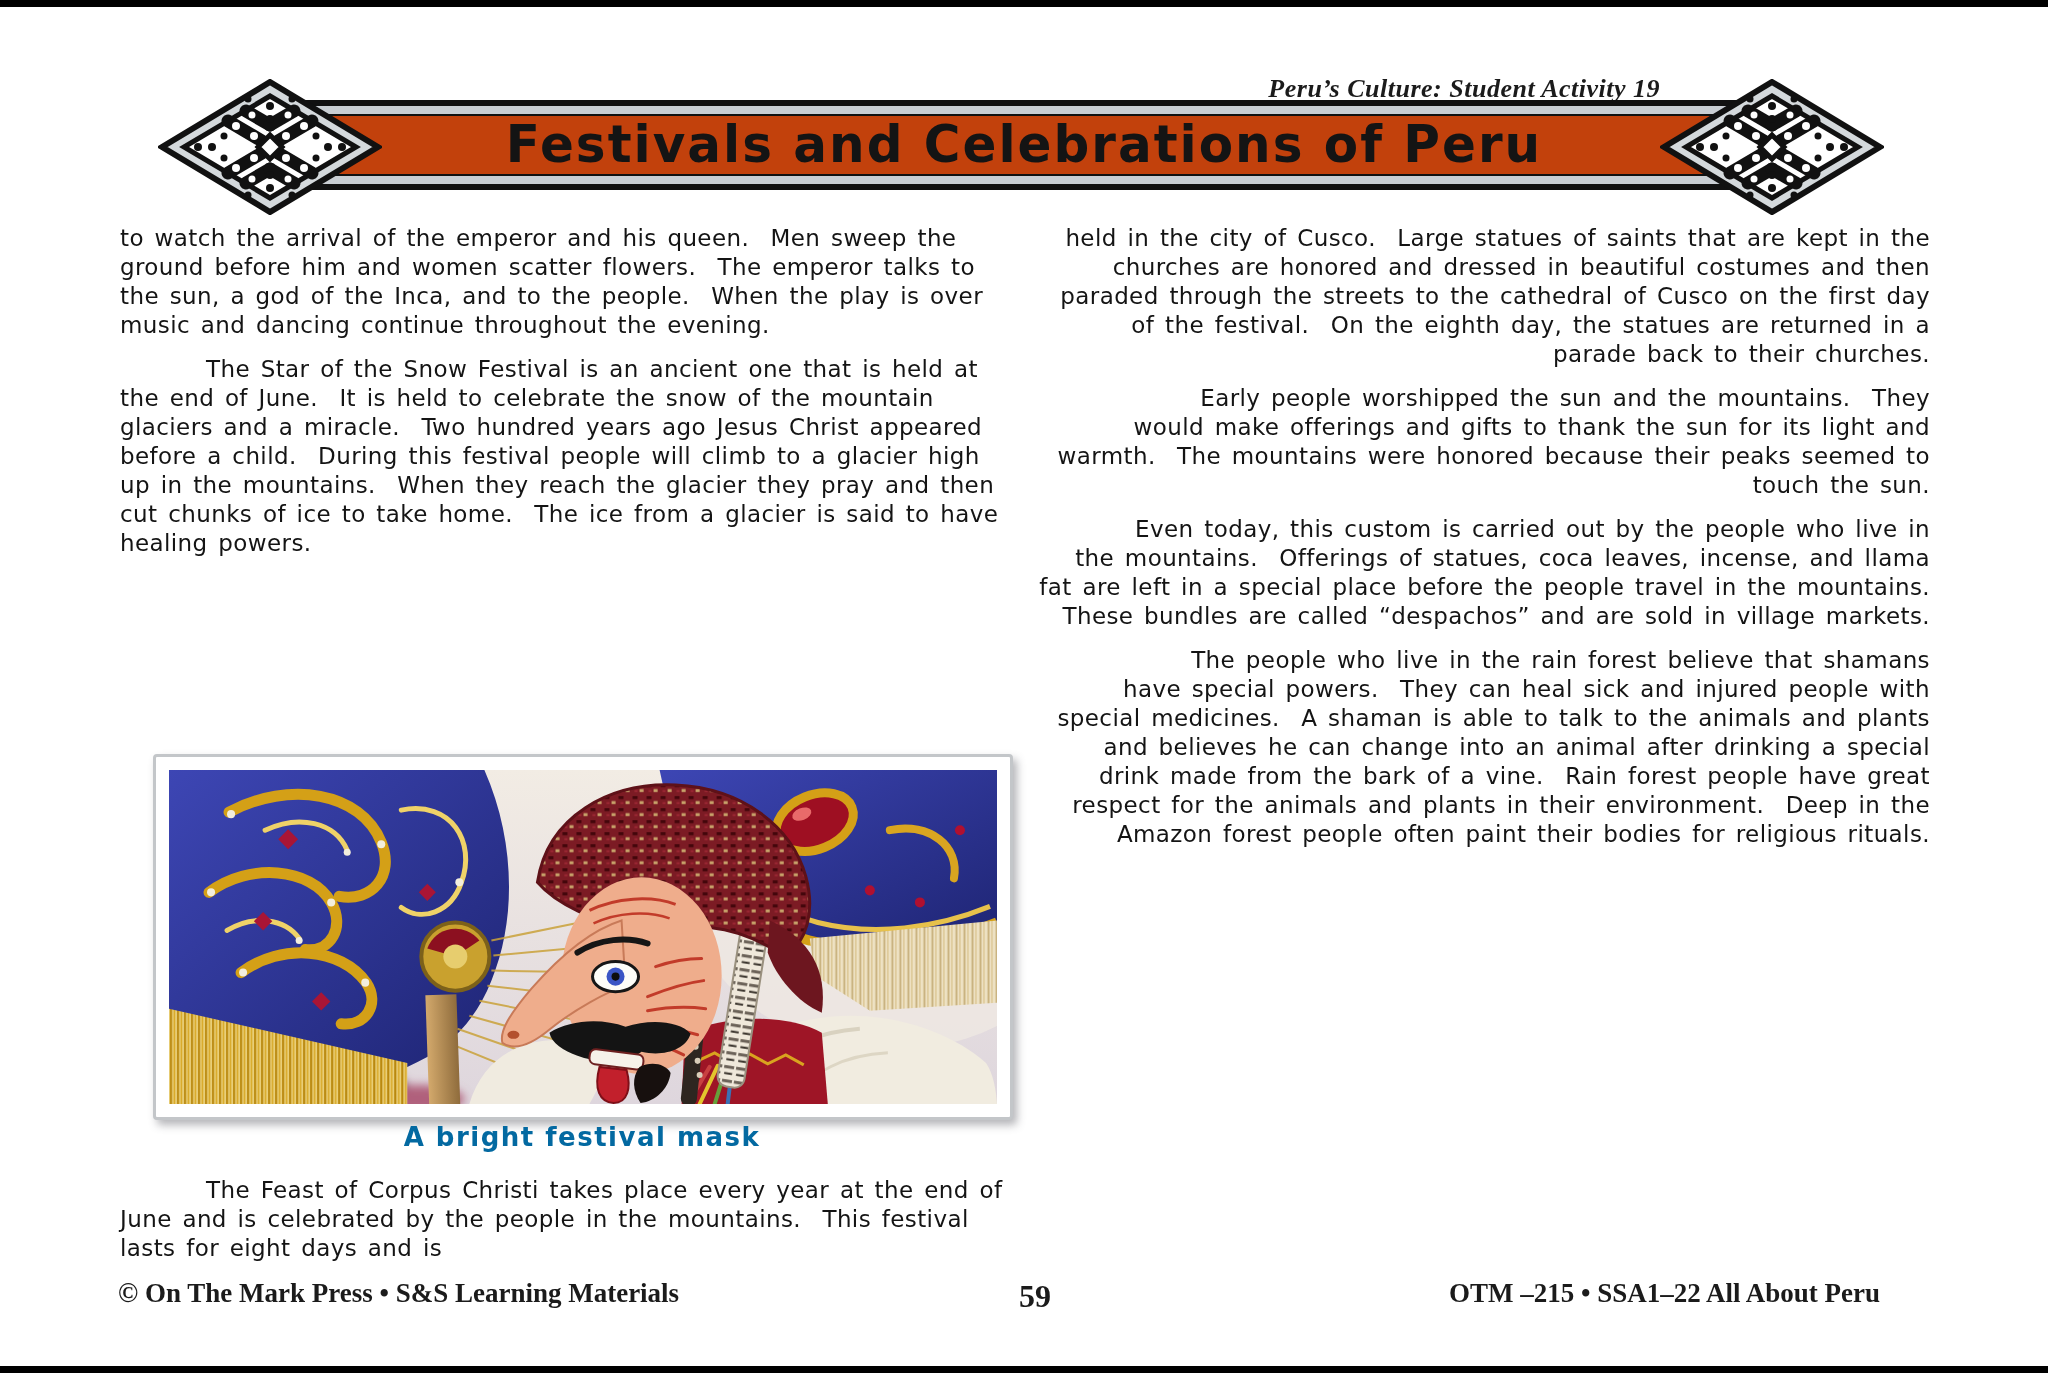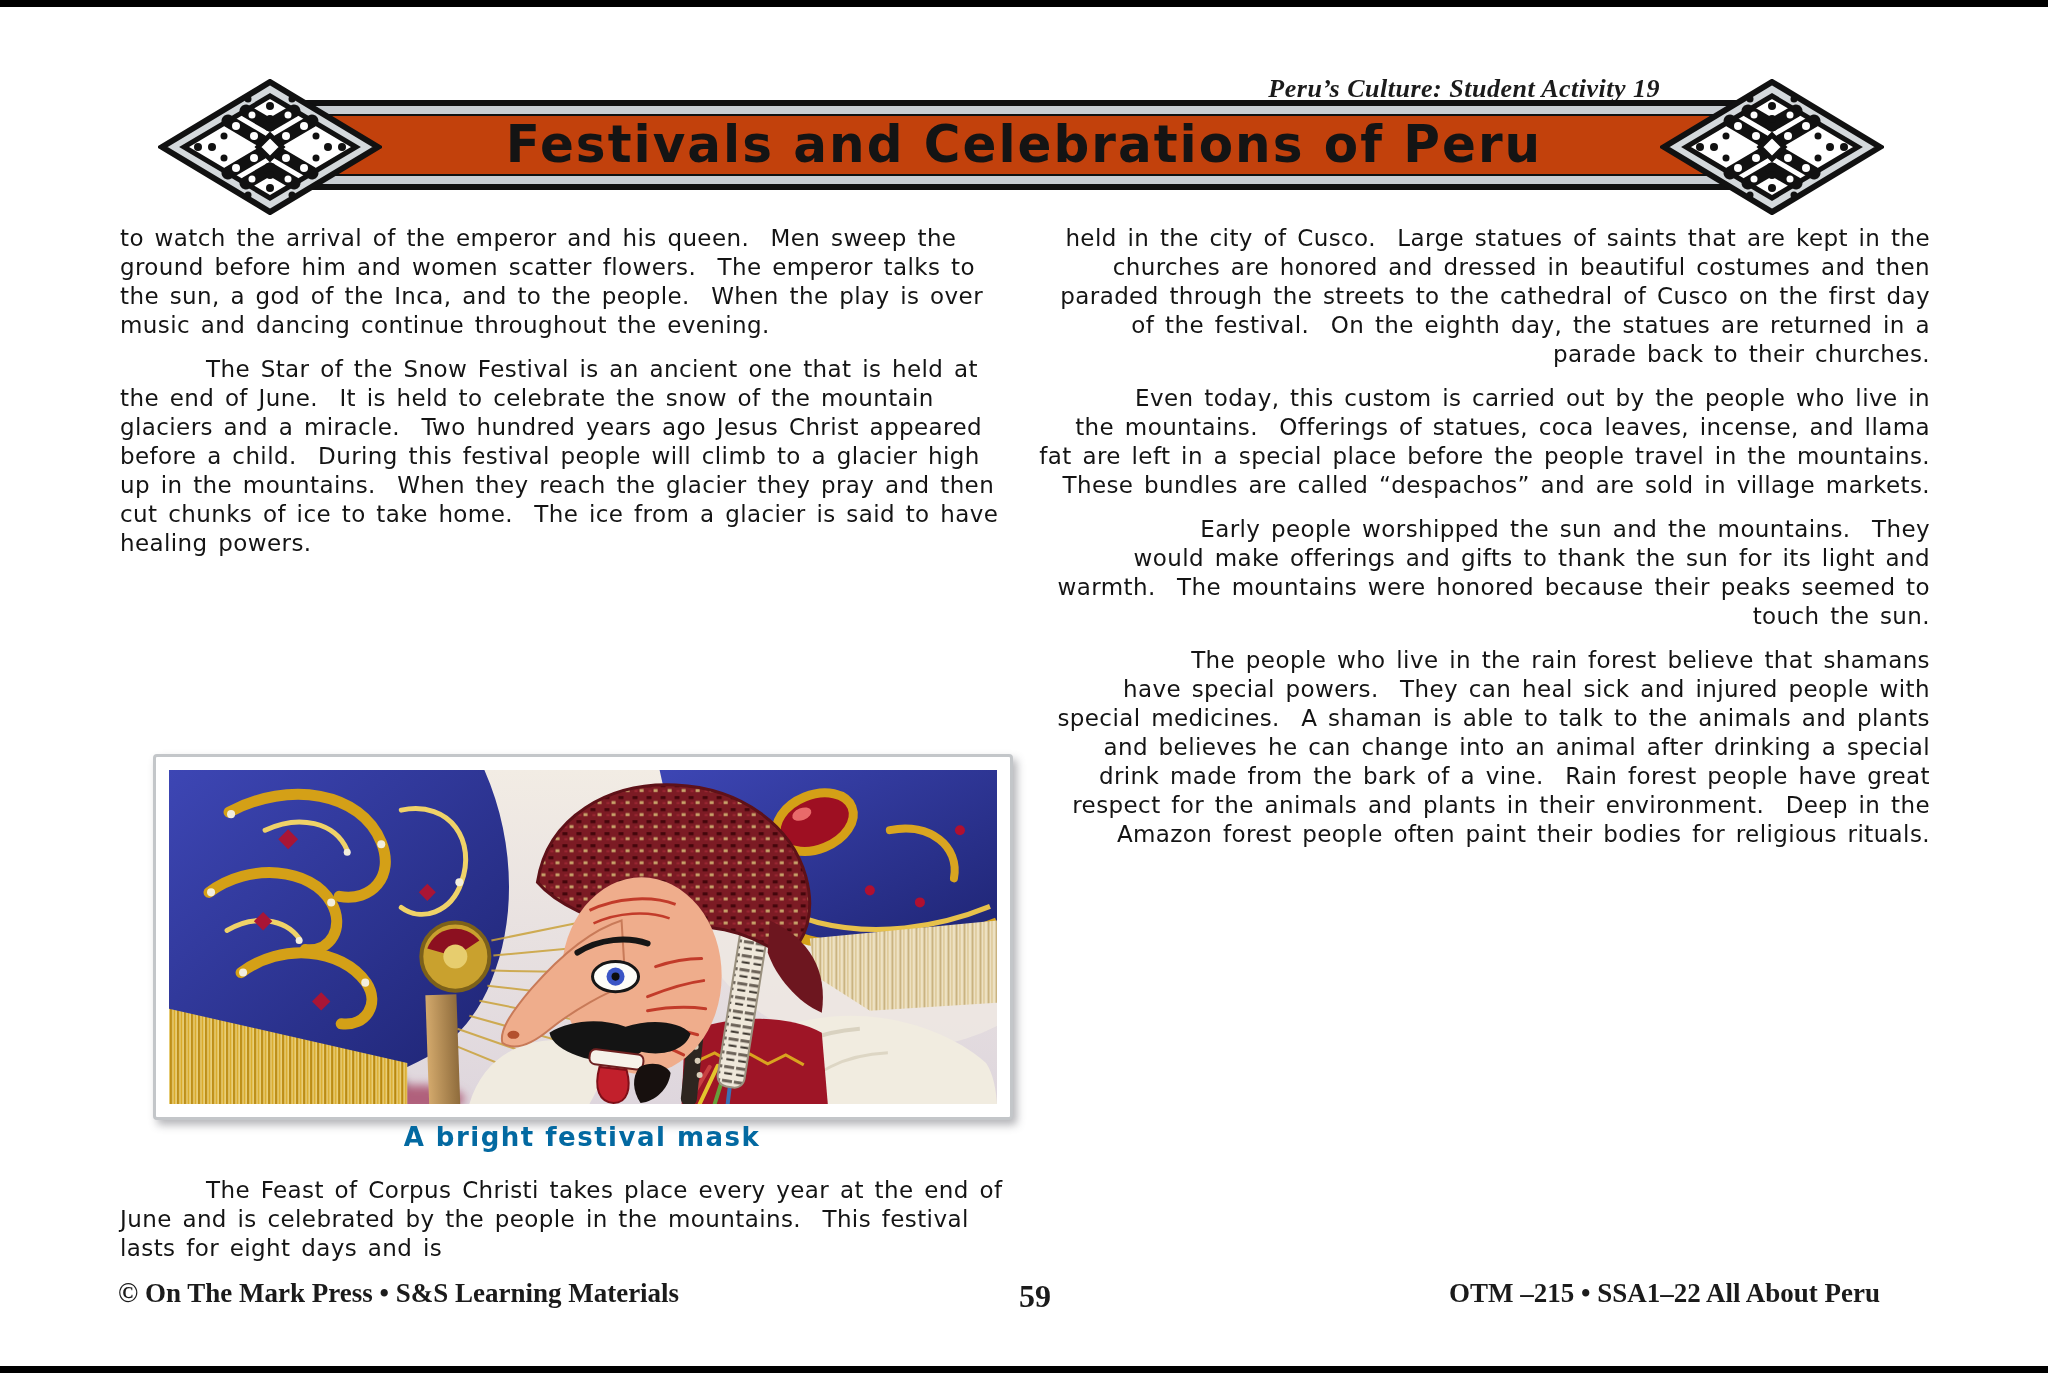--- a/index.html
+++ b/index.html
@@ -349,22 +349,22 @@
     </svg>
   </div>
   <div id="photo-caption">A bright festival mask</div>
 
   <div id="left-col-bottom" class="col">
     <p class="indent">The Feast of Corpus Christi takes place every year at the end of June and is celebrated by the people in the mountains.  This festival lasts for eight days and is</p>
   </div>
 
   <div id="right-col" class="col">
     <p>held in the city of Cusco.  Large statues of saints that are kept in the churches are honored and dressed in beautiful costumes and then paraded through the streets to the cathedral of Cusco on the first day of the festival.  On the eighth day, the statues are returned in a parade back to their churches.</p>
+    <p class="indent">Early people worshipped the sun and the mountains.  They would make offerings and gifts to thank the sun for its light and warmth.  The mountains were honored because their peaks seemed to touch the sun.</p>
     <p class="indent">Even today, this custom is carried out by the people who live in the mountains.  Offerings of statues, coca leaves, incense, and llama fat are left in a special place before the people travel in the mountains.  These bundles are called “despachos” and are sold in village markets.</p>
-    <p class="indent">Early people worshipped the sun and the mountains.  They would make offerings and gifts to thank the sun for its light and warmth.  The mountains were honored because their peaks seemed to touch the sun.</p>
     <p class="indent">The people who live in the rain forest believe that shamans have special powers.  They can heal sick and injured people with special medicines.  A shaman is able to talk to the animals and plants and believes he can change into an animal after drinking a special drink made from the bark of a vine.  Rain forest people have great respect for the animals and plants in their environment.  Deep in the Amazon forest people often paint their bodies for religious rituals.</p>
   </div>
 
   <div id="footer-left" class="footer-text">© On The Mark Press • S&amp;S Learning Materials</div>
   <div id="page-number" class="footer-text">59</div>
   <div id="footer-right" class="footer-text">OTM –215 • SSA1–22 All About Peru</div>
 
 </div>
 
 </body></html>

